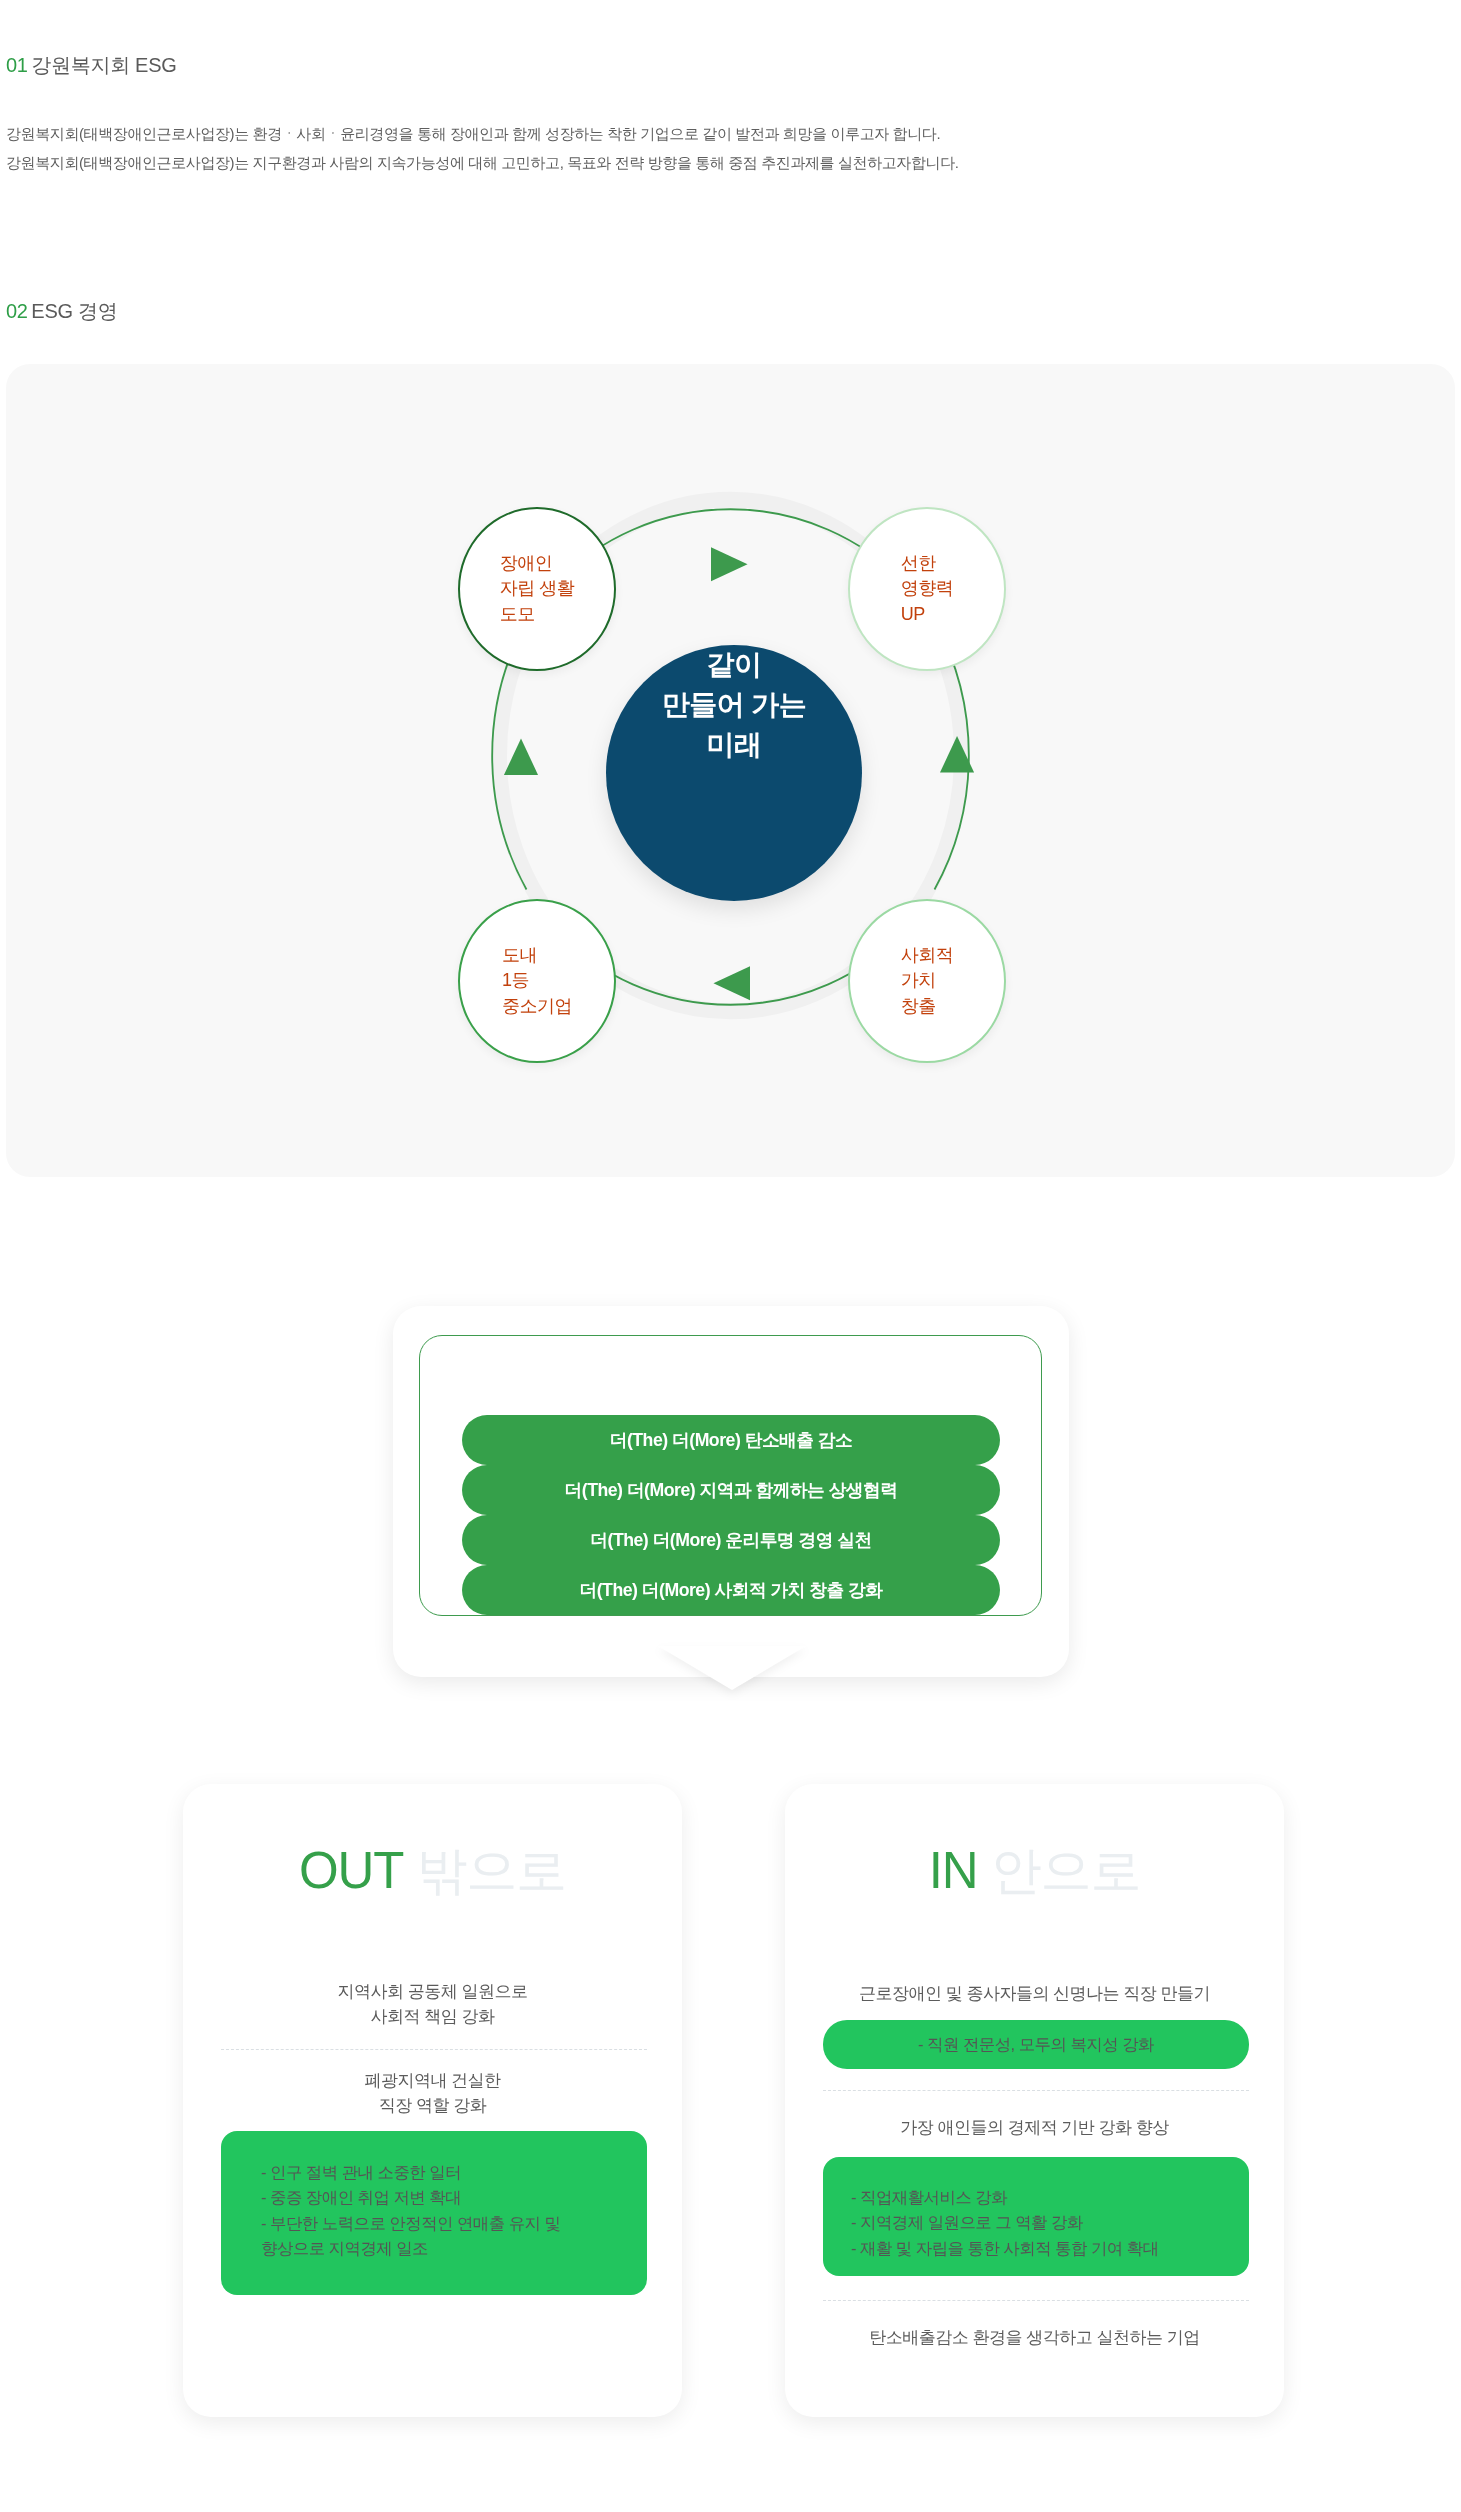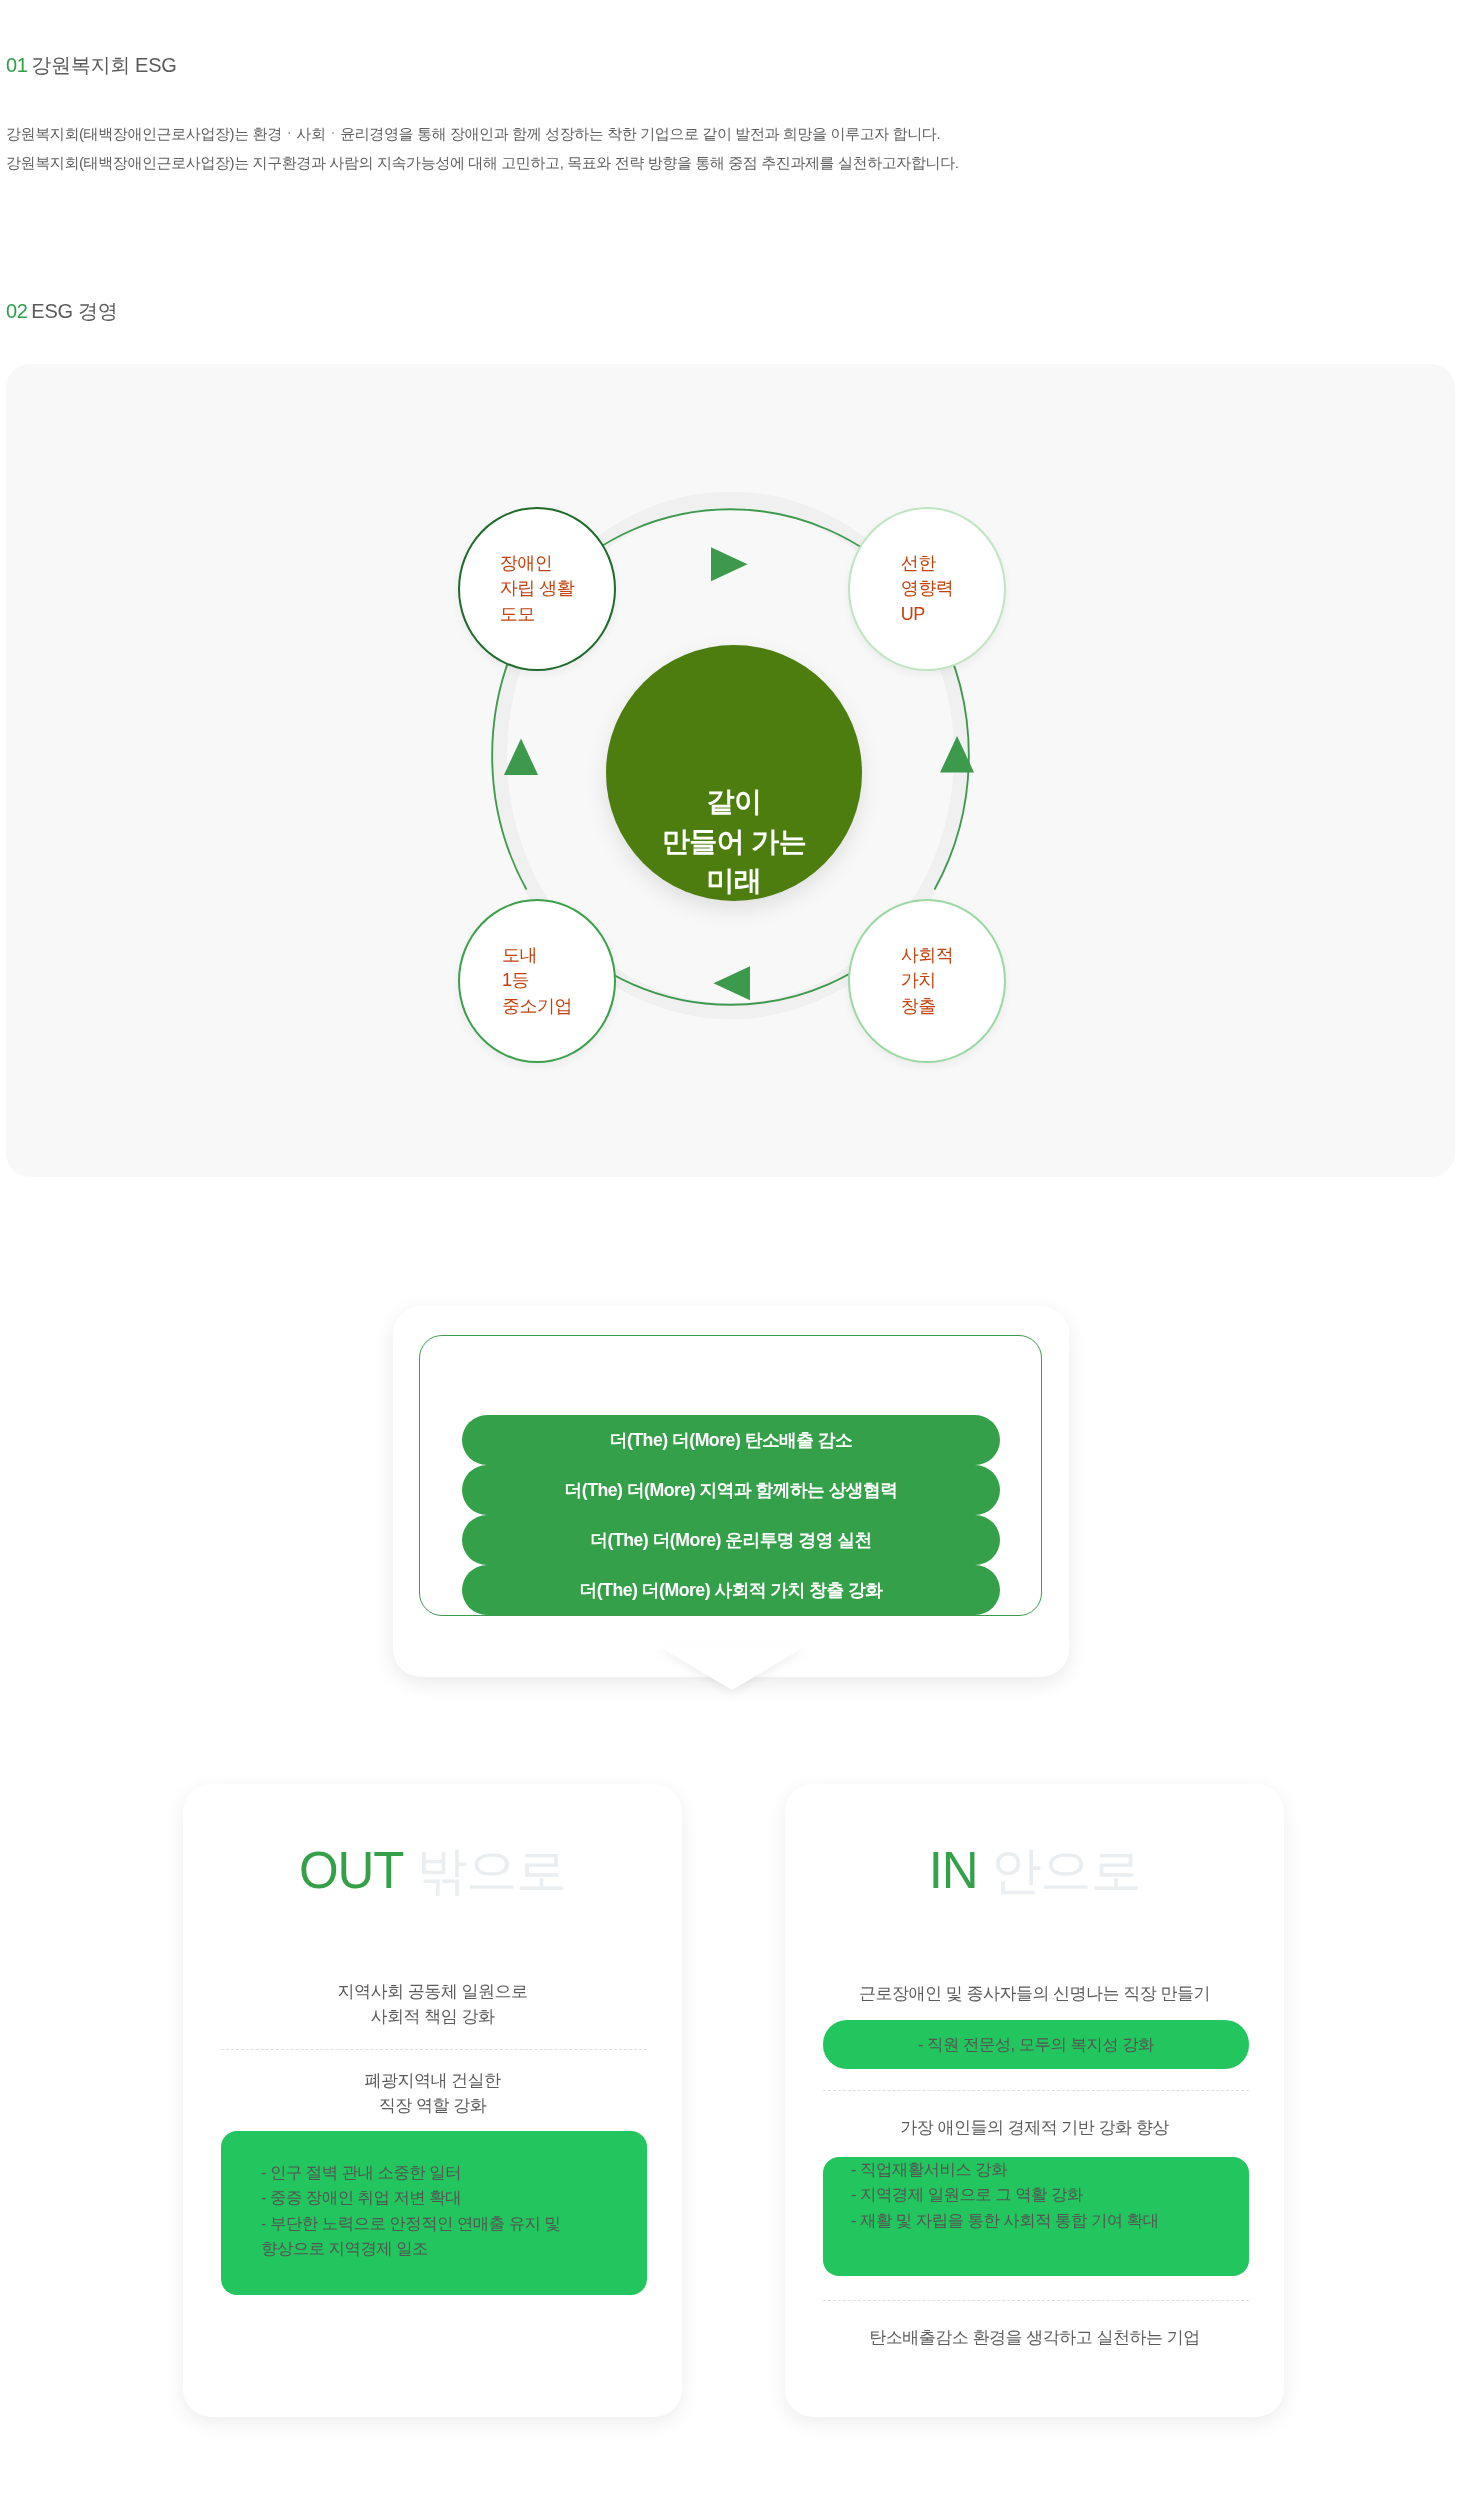--- a/index.html
+++ b/index.html
@@ -68,22 +68,22 @@
   .node.n-tl { left:458px;  top:507px;  border:2.4px solid #1f6b2b; }
   .node.n-tr { left:848px; top:507px;  border:2.4px solid #bfe5c2; }
   .node.n-bl { left:458px;  top:899px; border:2.4px solid #3aa04a; }
   .node.n-br { left:848px; top:899px; border:2.4px solid #9bd9a3; }
 
   .core {
     position:absolute;
     left:606px; top:645px;
     width:256px; height:256px;
     border-radius:50%;
-    background:#4d7c0f;
-    display:flex; align-items:flex-end; justify-content:center;
+    background:#0c4a6e;
+    display:flex; align-items:flex-start; justify-content:center;
     text-align:center;
     color:#ffffff;
     font-size:28px;
     font-weight:700;
     line-height:1.42;
     letter-spacing:-0.6px;
     box-shadow:0 8.5px 21px rgba(0,0,0,0.10);
   }
 
   
@@ -191,21 +191,21 @@
   #in-sub1 { top:198px; }
   #in-pill {
     left:38px; top:236px; width:426px; height:49px;
     border-radius:24px;
     display:flex; align-items:center; justify-content:center;
   }
   #in-dash1 { left:38px; width:426px; top:306px; }
   #in-sub2 { top:332px; }
   #in-box {
     left:38px; top:373px; width:426px; height:119px;
-    padding:0 0 0 0;
+    padding:28px 0 0 0;
   }
   #in-box .lines { padding-left:28px; }
   #in-dash2 { left:38px; width:426px; top:516px; }
   #in-sub3 { top:542px; }
 
   .lines { white-space:pre-line; }
 </style>
 </head>
 <body>
 

